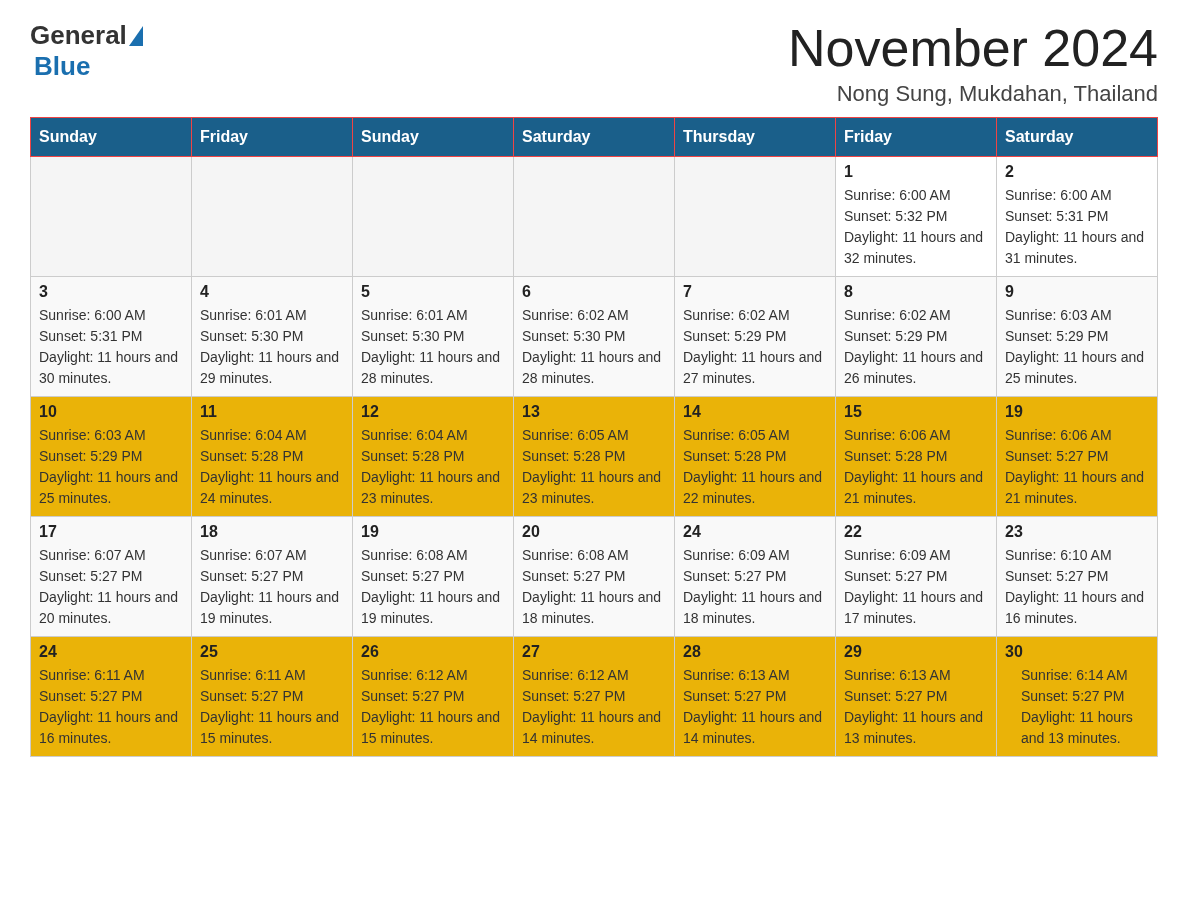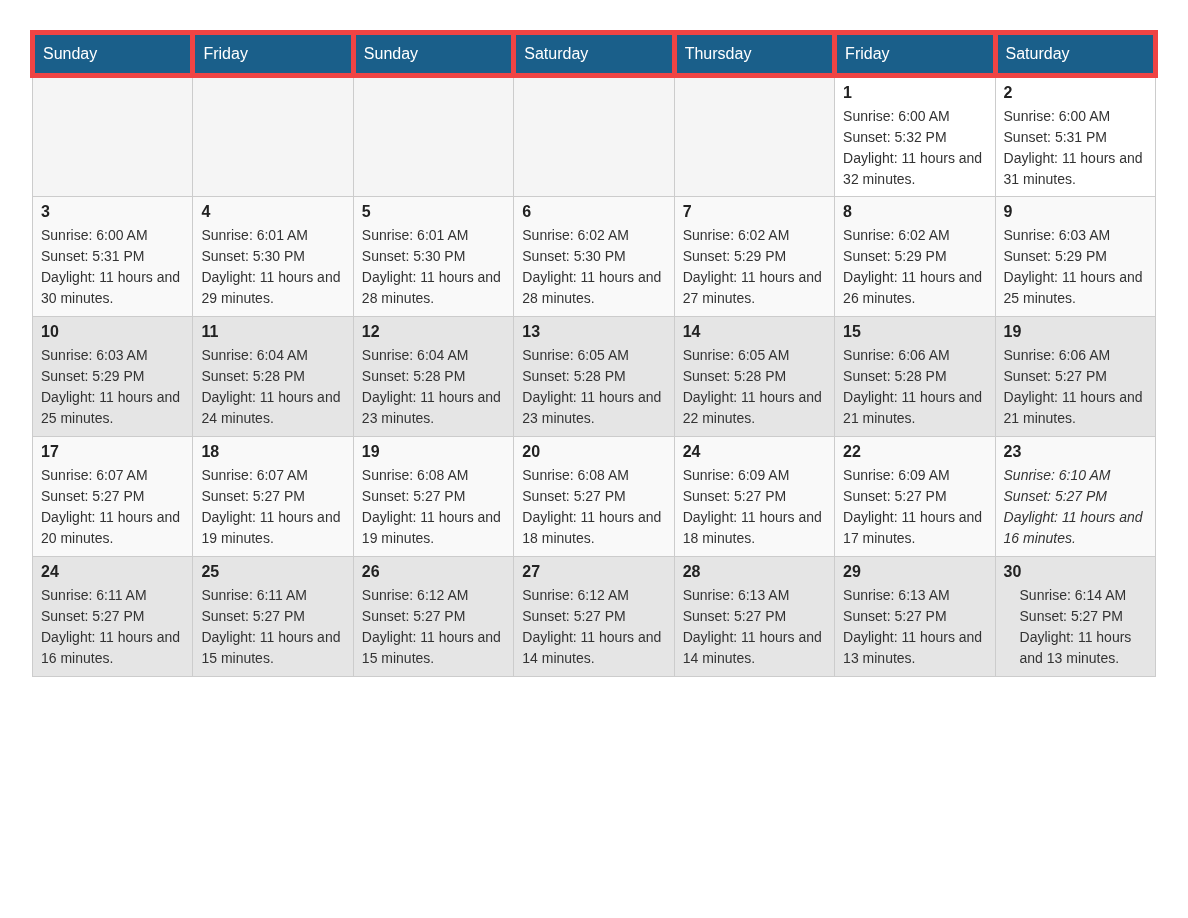--- a/index.html
+++ b/index.html
@@ -60,34 +60,34 @@
     .calendar {
       width: 100%;
       border-collapse: collapse;
       border: 1px solid #aaa;
     }
     .calendar th {
       background-color: #1a5f8a;
       color: #fff;
       padding: 10px 8px;
       font-size: 16px;
-      font-weight: normal;
+      font-weight: bold;
       text-align: left;
-      border: 5px solid #ef4444;
+      border: 1px solid #ef4444;
     }
     .calendar td {
       vertical-align: top;
       padding: 6px 8px;
       border: 1px solid #ccc;
       width: 14.28%;
       min-height: 110px;
       height: 120px;
       font-size: 13px;
       color: #333;
-      background: #e5e5e5;
+      background: #eab308;
     }
     .calendar tr:nth-child(even) td {
       background: #f9f9f9;
     }
     .day-number {
       font-size: 16px;
       font-weight: bold;
       color: #222;
       display: block;
       margin-bottom: 4px;
@@ -104,20 +104,33 @@
       background: #f5f5f5;
     }
     .calendar tbody tr:first-child td.has-data {
       background: #fff;
     }
   </style>
 </head>
 <body>
 
 <div class="header">
+  <div class="logo">
+    <div class="logo-text">
+      <span class="logo-general">General</span>
+      <span class="logo-triangle"></span>
+    </div>
+    <div style="margin-left:4px;">
+      <span class="logo-blue">Blue</span>
+    </div>
+  </div>
+  <div class="title-area">
+    <div class="month-title">November 2024</div>
+    <div class="location-title">Nong Sung, Mukdahan, Thailand</div>
+  </div>
 </div>
 
 <table class="calendar">
   <thead>
     <tr>
     <th>Sunday</th>
         <th>Friday</th>
         <th>Sunday</th>
         <th>Saturday</th>
         <th>Thursday</th>
@@ -265,21 +278,21 @@
 Daylight: 11 hours and 18 minutes.</div>
         </td>
         <td class="has-data">
           <span class="day-number">22</span>
           <div class="day-info" style="white-space: pre-line;">Sunrise: 6:09 AM
 Sunset: 5:27 PM
 Daylight: 11 hours and 17 minutes.</div>
         </td>
         <td class="has-data">
           <span class="day-number">23</span>
-          <div class="day-info" style="white-space: pre-line; font-style: italic;">Sunrise: 6:10 AM
+          <div class="day-info" style="white-space: pre-line;">Sunrise: 6:10 AM
 Sunset: 5:27 PM
 Daylight: 11 hours and 16 minutes.</div>
         </td>
       </tr>
       <tr>
         <td class="has-data">
           <span class="day-number">24</span>
           <div class="day-info" style="white-space: pre-line;">Sunrise: 6:11 AM
 Sunset: 5:27 PM
 Daylight: 11 hours and 16 minutes.</div>

